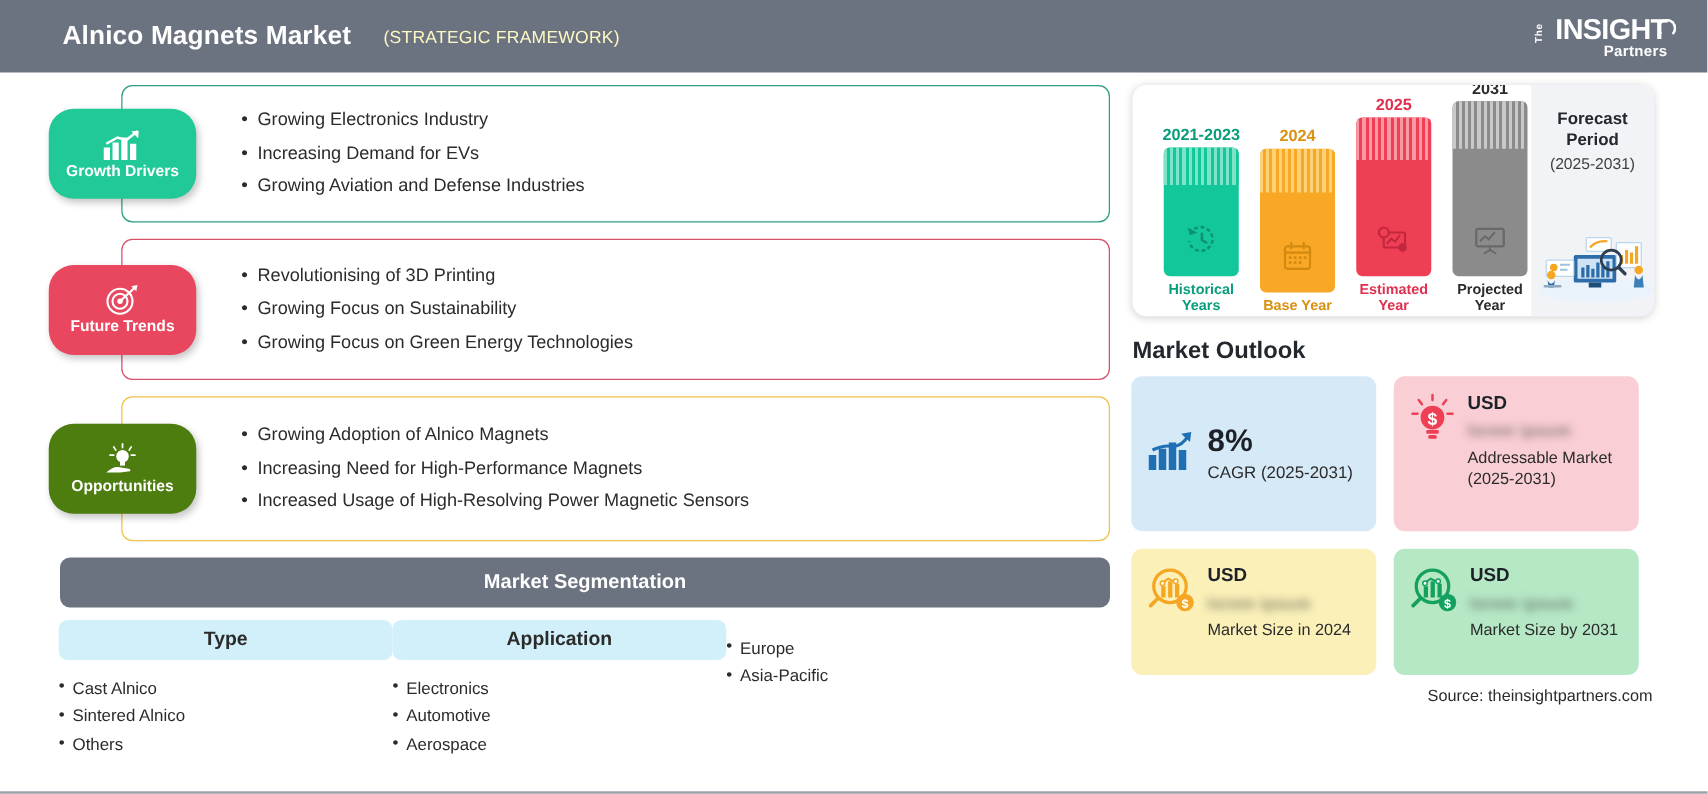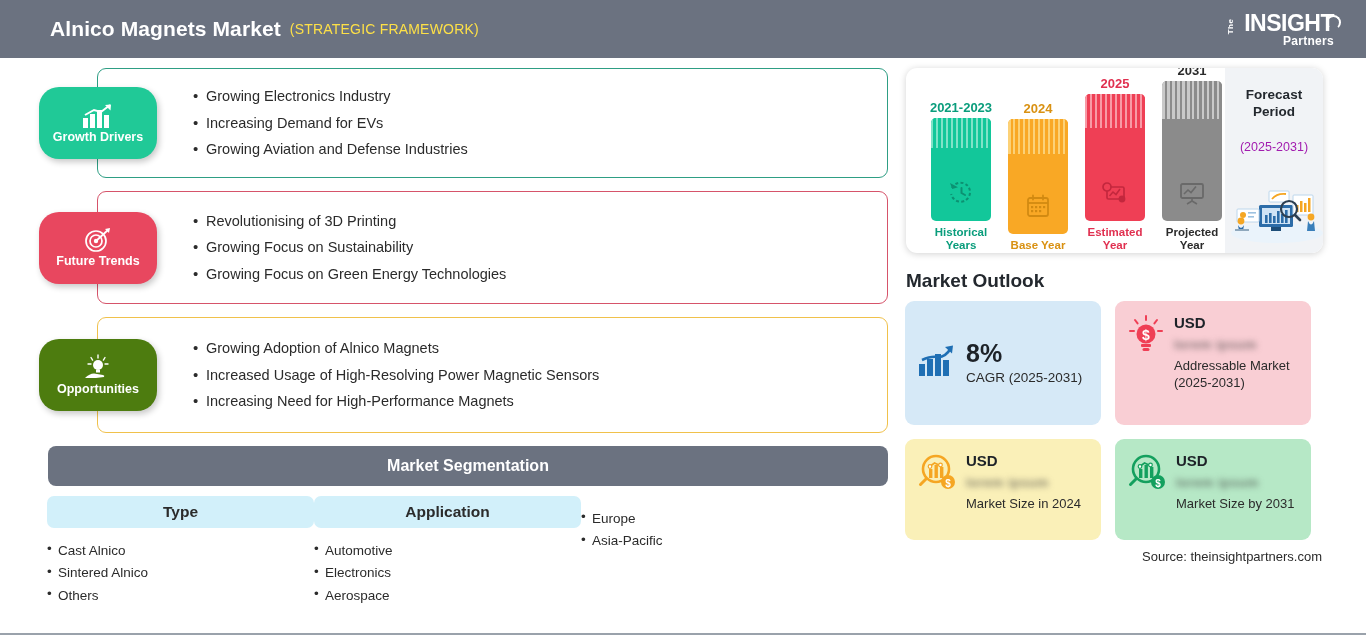--- a/index.html
+++ b/index.html
@@ -17,21 +17,21 @@
     height: 58px; background: #6b7280;
     display: flex; align-items: center;
     padding: 0 24px 0 50px;
     position: relative;
   }
   .hdr-title {
     color: #ffffff; font-size: 21px; font-weight: bold;
     letter-spacing: .1px;
   }
   .hdr-sub {
-    color: #fde047; font-size: 14px; margin-left: 9px; letter-spacing: .2px;
+    color: #fef9c3; font-size: 14px; margin-left: 26px; letter-spacing: .2px;
   }
   .logo { margin-left: auto; position: relative; padding-right: 8px; }
   .logo-the {
     color:#fff; font-size:8px; font-weight:bold; letter-spacing:.5px;
     transform: rotate(-90deg); position:absolute; left:-7px; top:12px;
     transform-origin: center;
   }
   .logo-main { color:#ffffff; font-size:23px; font-weight:bold; letter-spacing:-0.5px; padding-left:14px;}
   .logo-sub { color:#ffffff; font-size:12px; font-weight:bold; text-align:right; margin-top:-3px; letter-spacing:.3px;}
   .logo-dot {
@@ -121,21 +121,21 @@
   }
   .tl-ic { margin-bottom: 12px; z-index:2; opacity:.72; }
   .tl-cap { font-size:11.5px; font-weight:bold; text-align:center; margin-top:5px; line-height:1.18;}
 
   .tl-fc {
     width: 103px; background:#f1f3f6; border-radius: 0 11px 11px 0;
     display:flex; flex-direction:column; align-items:center;
     padding-top: 18px; position:relative;
   }
   .tl-fc-t { font-size:13.5px; font-weight:bold; color:#23282e; text-align:center; line-height:1.28;}
-  .tl-fc-s { font-size:12.5px; color:#a21caf; margin-top:19px;}
+  .tl-fc-s { font-size:12.5px; color:#404040; margin-top:3px;}
   .tl-illus { position:absolute; bottom:6px; left:4px; }
 
   
   .mo-title { font-size:19px; font-weight:bold; color:#23282e; margin: 17px 0 9px 1px;}
   .mo-grid { display:flex; flex-wrap:wrap; gap: 14px; width: 417px;}
   .mo-card {
     width: 196px; border-radius: 9px; padding: 13px 12px;
     display:flex; align-items:flex-start; gap:9px;
   }
   .mo-card.cagr { background:#d6e9f7; height: 124px; align-items:center; }
@@ -225,40 +225,40 @@
             </g>
             <circle cx="16" cy="11" r="5" fill="#fff"></circle>
             <rect x="14" y="15.5" width="4" height="3" fill="#fff"></rect>
             <path d="M3 24 q6 -6 12 -4 l6 1 q2 .6 1 2 l-8 1" fill="#fff"></path>
           </svg>
         </span>
         <span class="badge-label">Opportunities</span>
       </div>
       <ul class="bullets">
         <li>Growing Adoption of Alnico Magnets</li>
+        <li>Increasing Need for High-Performance Magnets</li>
         <li>Increased Usage of High-Resolving Power Magnetic Sensors</li>
-        <li>Increasing Need for High-Performance Magnets</li>
       </ul>
     </div>
 
     <div class="seg-header">Market Segmentation</div>
     <div class="seg-cols">
       <div class="seg-col">
         <div class="seg-title">Type</div>
         <ul class="seg-list">
           <li>Cast Alnico</li>
           <li>Sintered Alnico</li>
           <li>Others</li>
         </ul>
       </div>
       <div class="seg-col">
         <div class="seg-title">Application</div>
         <ul class="seg-list">
+          <li>Electronics</li>
           <li>Automotive</li>
-          <li>Electronics</li>
           <li>Aerospace</li>
         </ul>
       </div>
       <div class="seg-col">
         <ul class="seg-list">
           <li>Europe</li>
           <li>Asia-Pacific</li>
         </ul>
       </div>
     </div>

